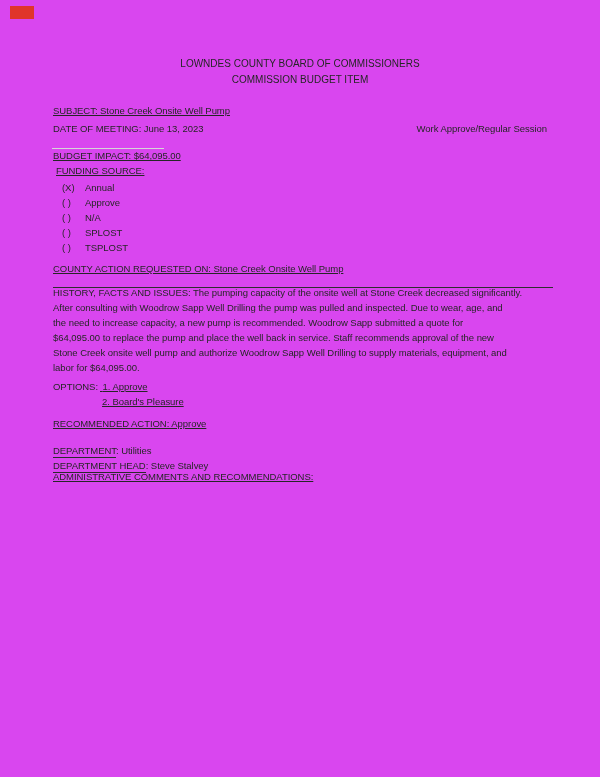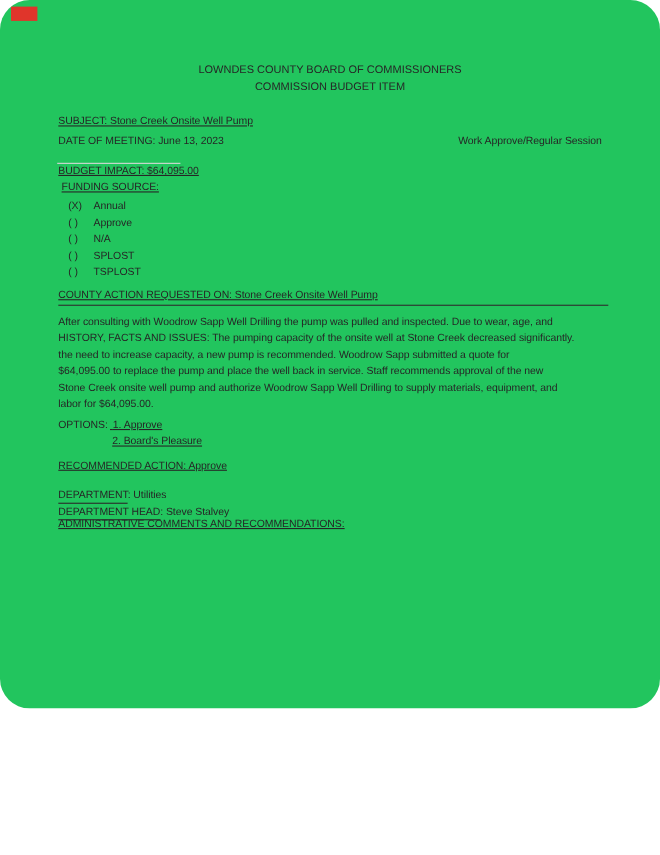--- a/index.html
+++ b/index.html
@@ -1,26 +1,25 @@
 <!DOCTYPE html>
 <html><head>
 <meta charset="utf-8">
 <style>
   html,body{margin:0;padding:0;background:#ffffff;}
   .page{
     position:relative;
-    width:600px;height:644px;
-    background:#22c55e;
+    width:600px;height:777px;
+    background:#d946ef;
     font-family:"Liberation Sans", sans-serif;
     font-size:9.5px;
     line-height:15px;
     color:#262626;
     overflow:hidden;
     letter-spacing:-0.05px;
-    border-radius:27px;
   }
   .abs{position:absolute;white-space:nowrap;text-decoration:underline;}
   .marker{
     position:absolute;left:10px;top:6px;width:24px;height:13px;
     background:#e0352b;
   }
   .title{
     position:absolute;top:56px;left:0;right:0;
     text-align:center;font-size:10px;line-height:16px;letter-spacing:0;
   }
@@ -33,21 +32,21 @@
     position:absolute;left:52px;top:148px;width:112px;height:1px;
     background:#d6d6d6;
   }
   .budget{left:53px;top:148px;}
   .funding-label{left:56px;top:163px;}
   .funding-list{position:absolute;left:62px;top:180px;}
   .funding-item{display:flex;line-height:15px;white-space:nowrap;}
   .funding-item .mark{display:inline-block;width:23px;}
   .county-action{
     left:53px;top:261px;width:500px;
-    border-bottom:1.5px solid #2e2e2e;padding-bottom:1px;
+    border-bottom:1.5px solid #2e2e2e;padding-bottom:11px;
   }
   .history{position:absolute;left:53px;top:285px;}
   .history div{white-space:nowrap;line-height:15px;}
   .options-row{left:53px;top:379px;}
   .options-label{display:inline-block;width:47px;}
   .options-line2{left:102px;top:394px;}
   .recommended{left:53px;top:416px;}
   .dept-row{position:absolute;left:53px;top:443px;display:flex;white-space:nowrap;flex-direction:column;}
   .dept-col1{width:172px;}
   .u{border-bottom:1px solid #2b2b2b;padding-bottom:0.5px;}
@@ -97,22 +96,22 @@
     </div>
     <div class="funding-item">
       <span class="mark">( )</span>
       <span>TSPLOST</span>
     </div>
   </div>
 
   <div class="abs county-action">COUNTY ACTION REQUESTED ON: Stone Creek Onsite Well Pump</div>
 
   <div class="history">
+    <div>HISTORY, FACTS AND ISSUES: The pumping capacity of the onsite well at Stone Creek decreased significantly.</div>
     <div>After consulting with Woodrow Sapp Well Drilling the pump was pulled and inspected. Due to wear, age, and</div>
-    <div>HISTORY, FACTS AND ISSUES: The pumping capacity of the onsite well at Stone Creek decreased significantly.</div>
     <div>the need to increase capacity, a new pump is recommended. Woodrow Sapp submitted a quote for</div>
     <div>$64,095.00 to replace the pump and place the well back in service. Staff recommends approval of the new</div>
     <div>Stone Creek onsite well pump and authorize Woodrow Sapp Well Drilling to supply materials, equipment, and</div>
     <div>labor for $64,095.00.</div>
   </div>
 
   <div class="abs options-row">
     <span class="options-label">OPTIONS:</span>
     <span>1. Approve</span>
   </div>

